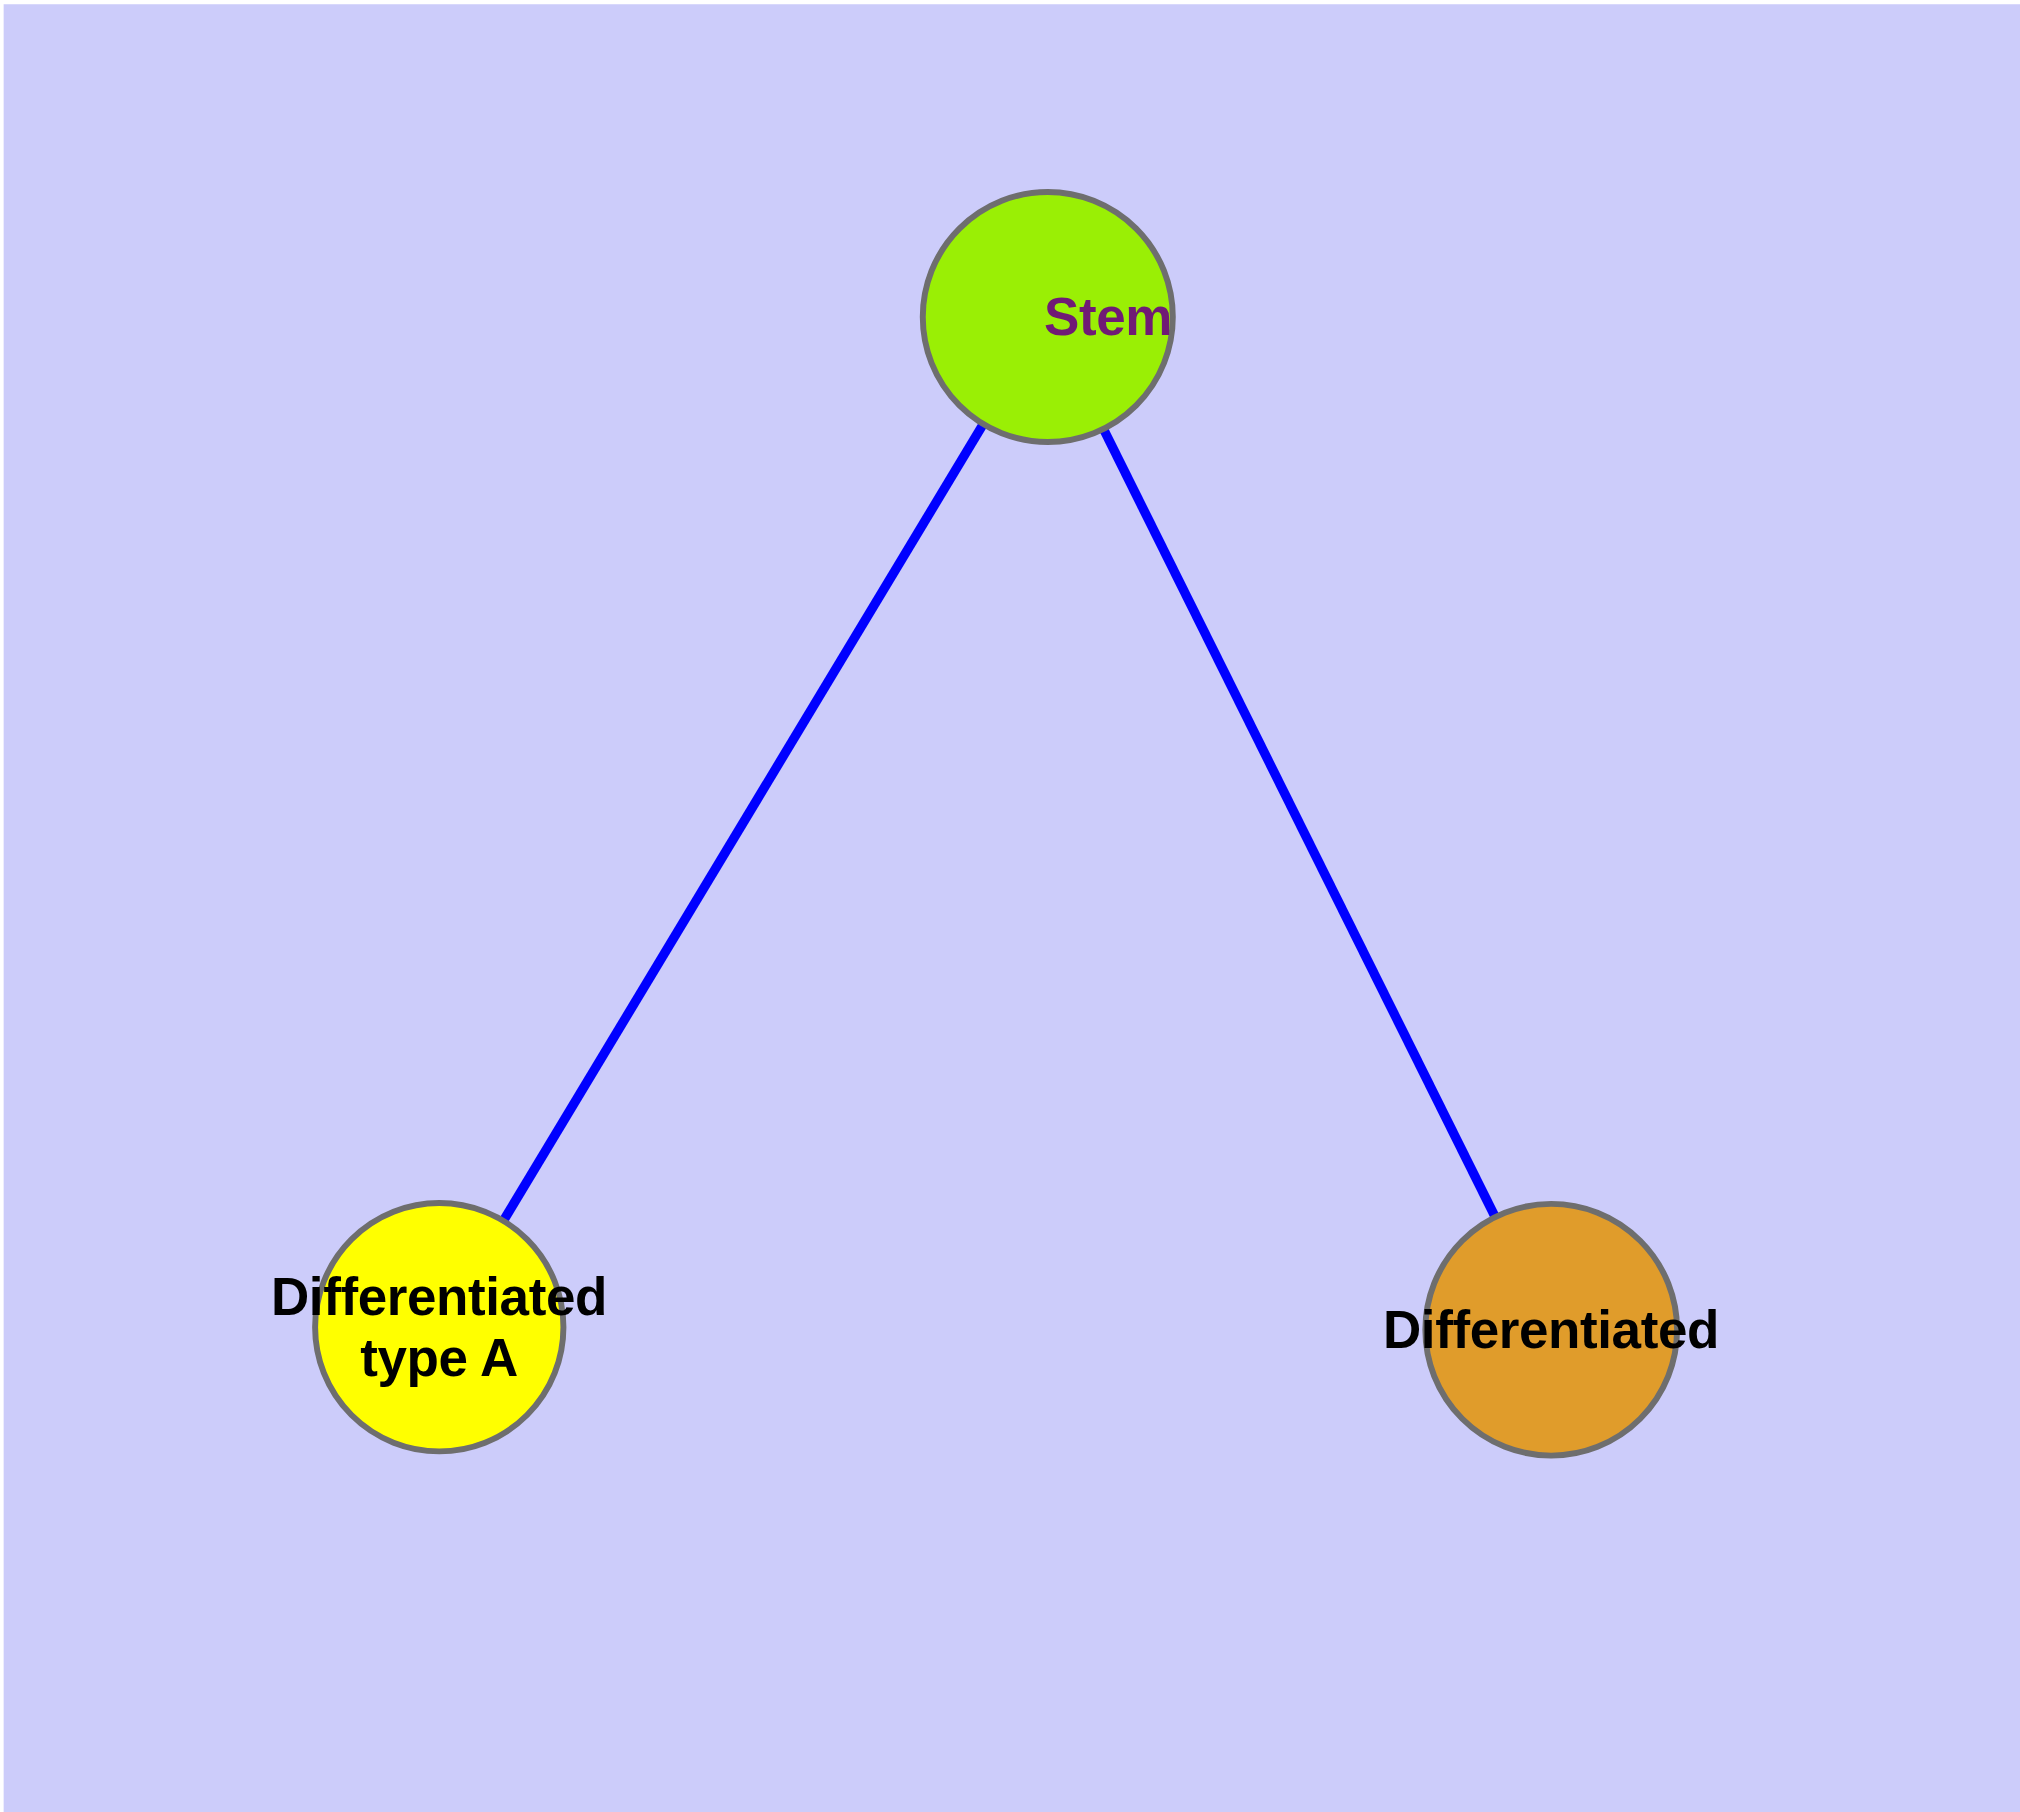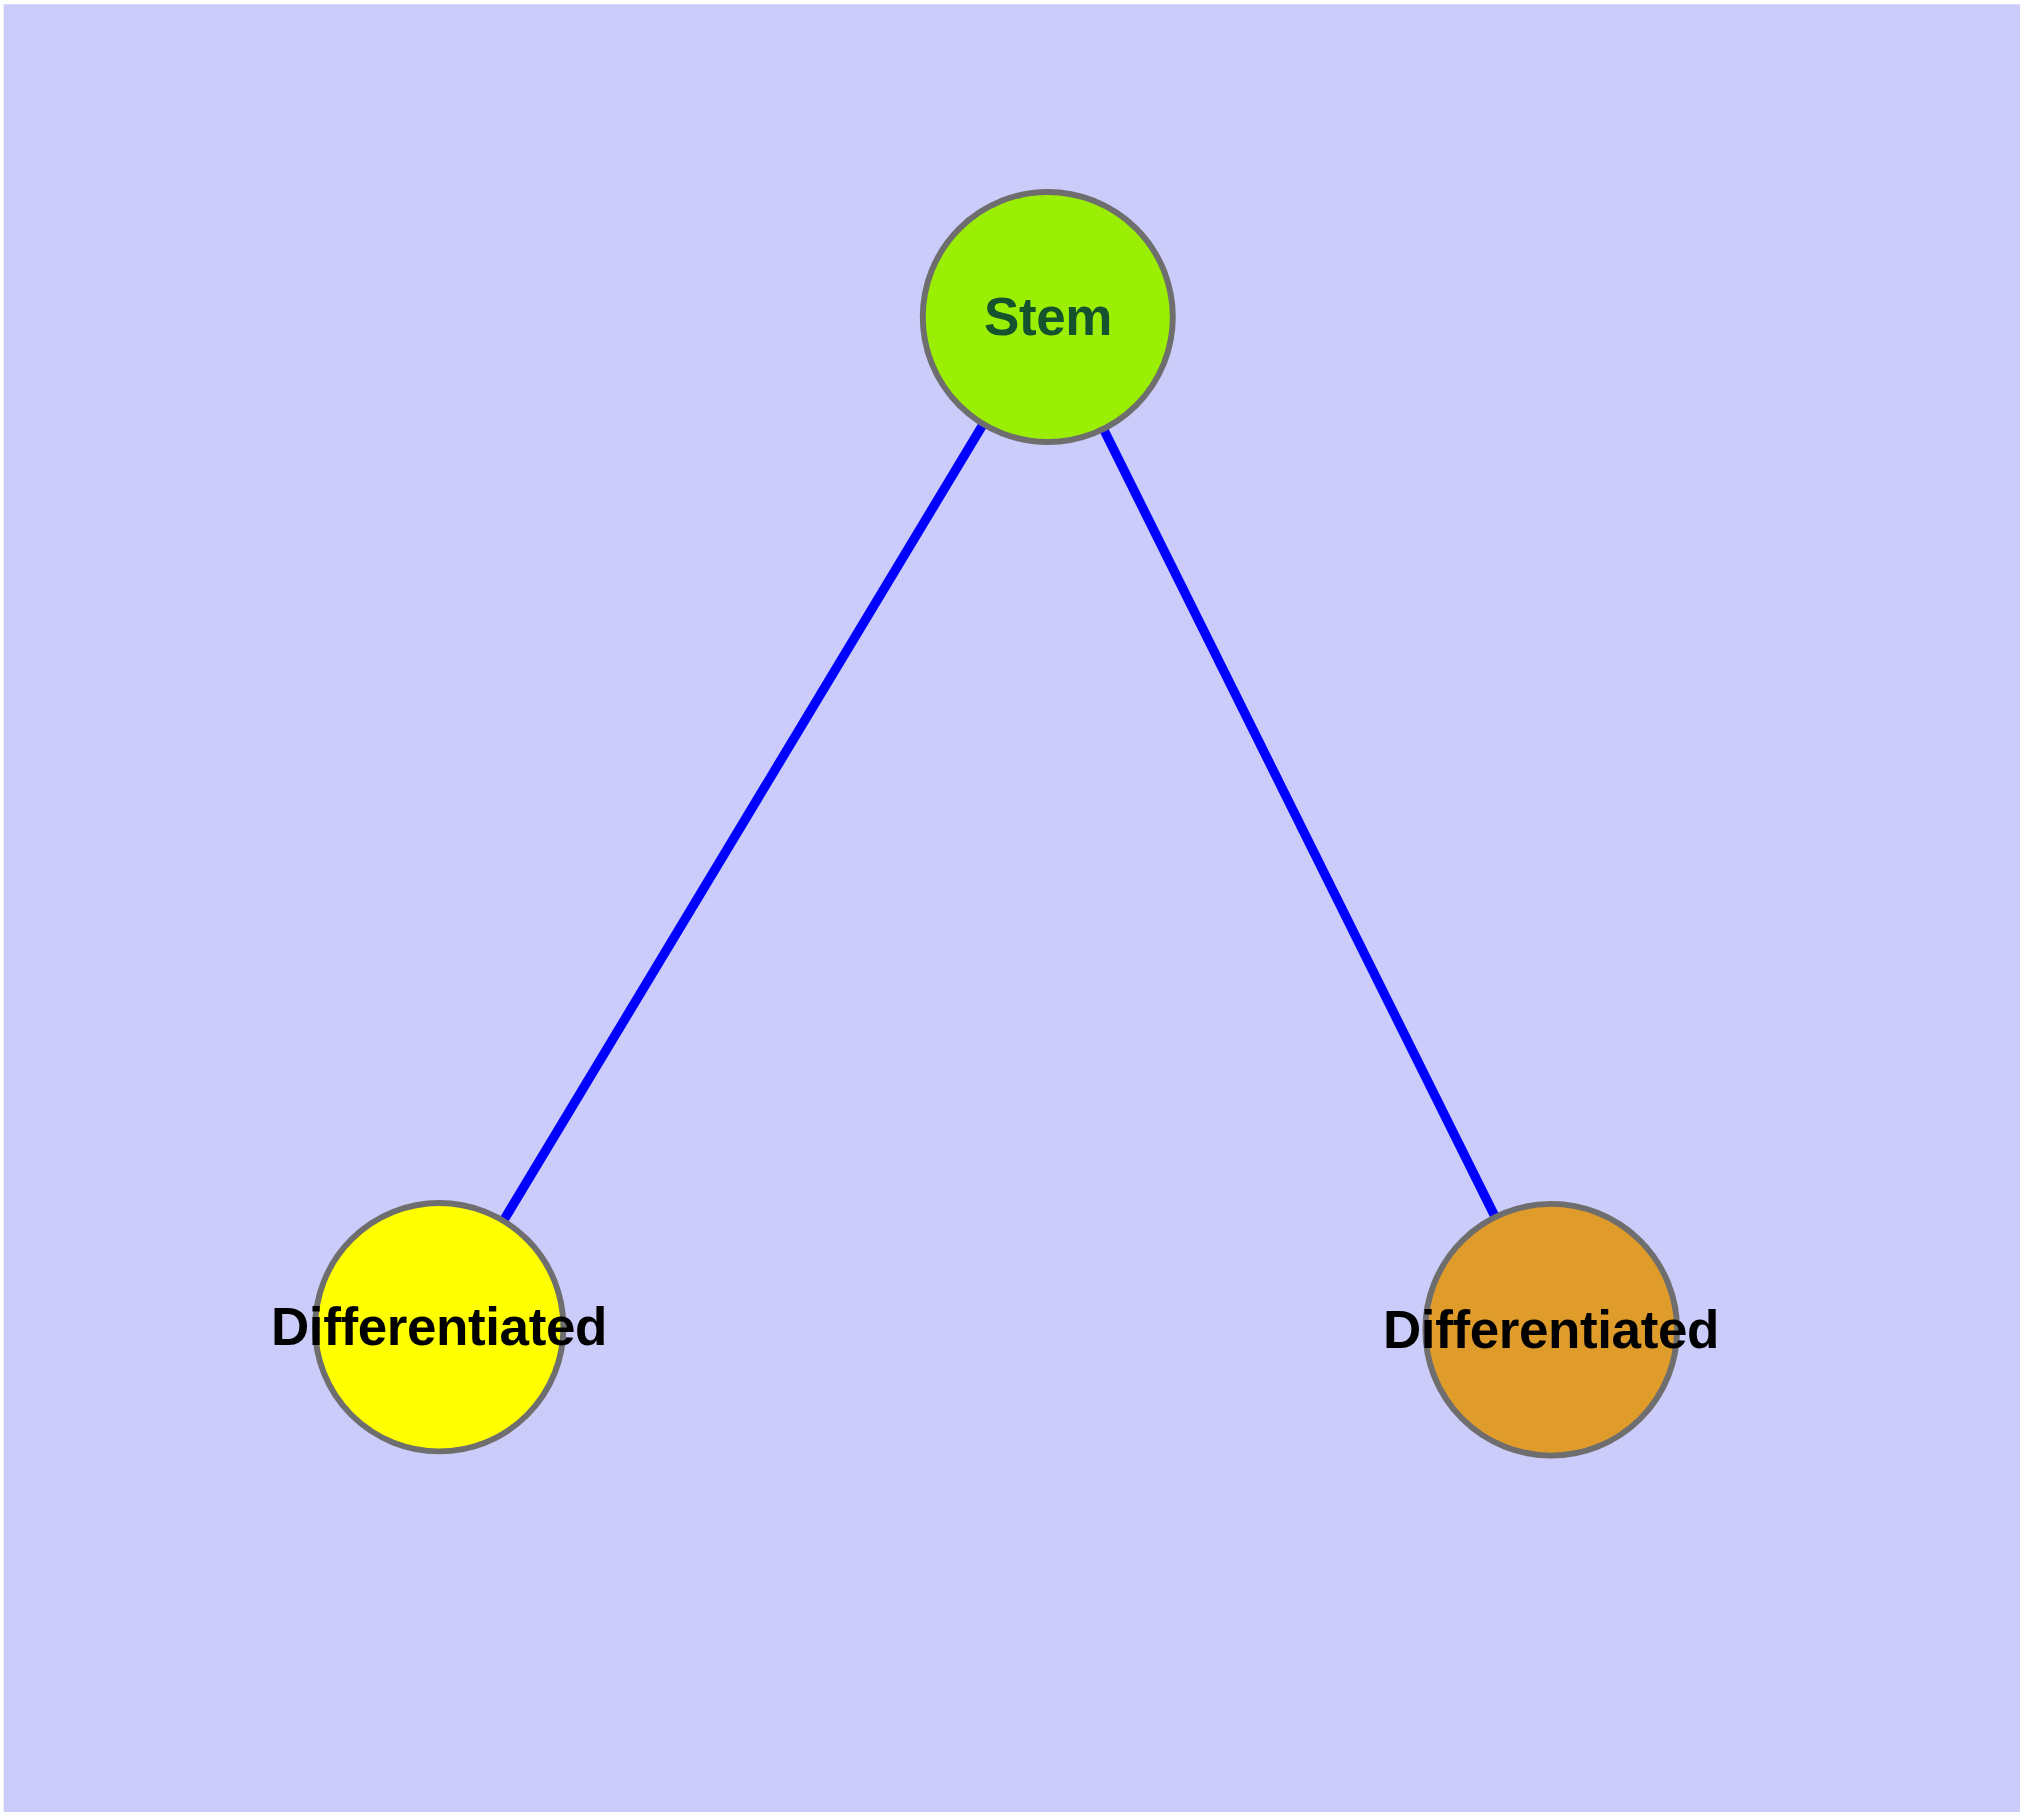--- a/index.html
+++ b/index.html
@@ -46,18 +46,18 @@
         <line x1="1160.1517460429934" y1="499.9207781570359" x2="593.3322794402922" y2="1440.9358257760052" stroke="#0000ff" stroke-width="11" stroke-linecap="butt"></line>
         <line x1="1301.4317849984213" y1="505.6346516382383" x2="1764.1231008179159" y2="1436.4698745410933" stroke="#0000ff" stroke-width="11" stroke-linecap="butt"></line>
       </g>
     <g id="node-layer">
         <circle cx="1236" cy="374" r="147.5" fill="#9aef05" stroke="#6e6e6e" stroke-width="7"></circle>
         <circle cx="518" cy="1566" r="146.5" fill="#ffff00" stroke="#6e6e6e" stroke-width="7"></circle>
         <circle cx="1830" cy="1569" r="148.5" fill="#e09c2b" stroke="#6e6e6e" stroke-width="7"></circle>
       </g>
   </svg>
   <div id="label-layer">
-      <div class="node-label" style="left: 1048px; top: 317px; font-size: 53px; color: #14532d; font-weight: bold;"><div>Stem</div></div>
-      <div class="node-label" style="left: 439px; top: 1327px; font-size: 53px; color: rgb(0, 0, 0); font-weight: bold;"><div>Differentiated</div></div>
+      <div class="node-label" style="left: 1108px; top: 317px; font-size: 53px; color: #701a75; font-weight: bold;"><div>Stem</div></div>
+      <div class="node-label" style="left: 439px; top: 1327px; font-size: 53px; color: rgb(0, 0, 0); font-weight: bold;"><div>Differentiated</div><div>type A</div></div>
       <div class="node-label" style="left: 1551px; top: 1330px; font-size: 53px; color: rgb(0, 0, 0); font-weight: bold;"><div>Differentiated</div></div>
     </div>
 </div>
 
 
 </body></html>

